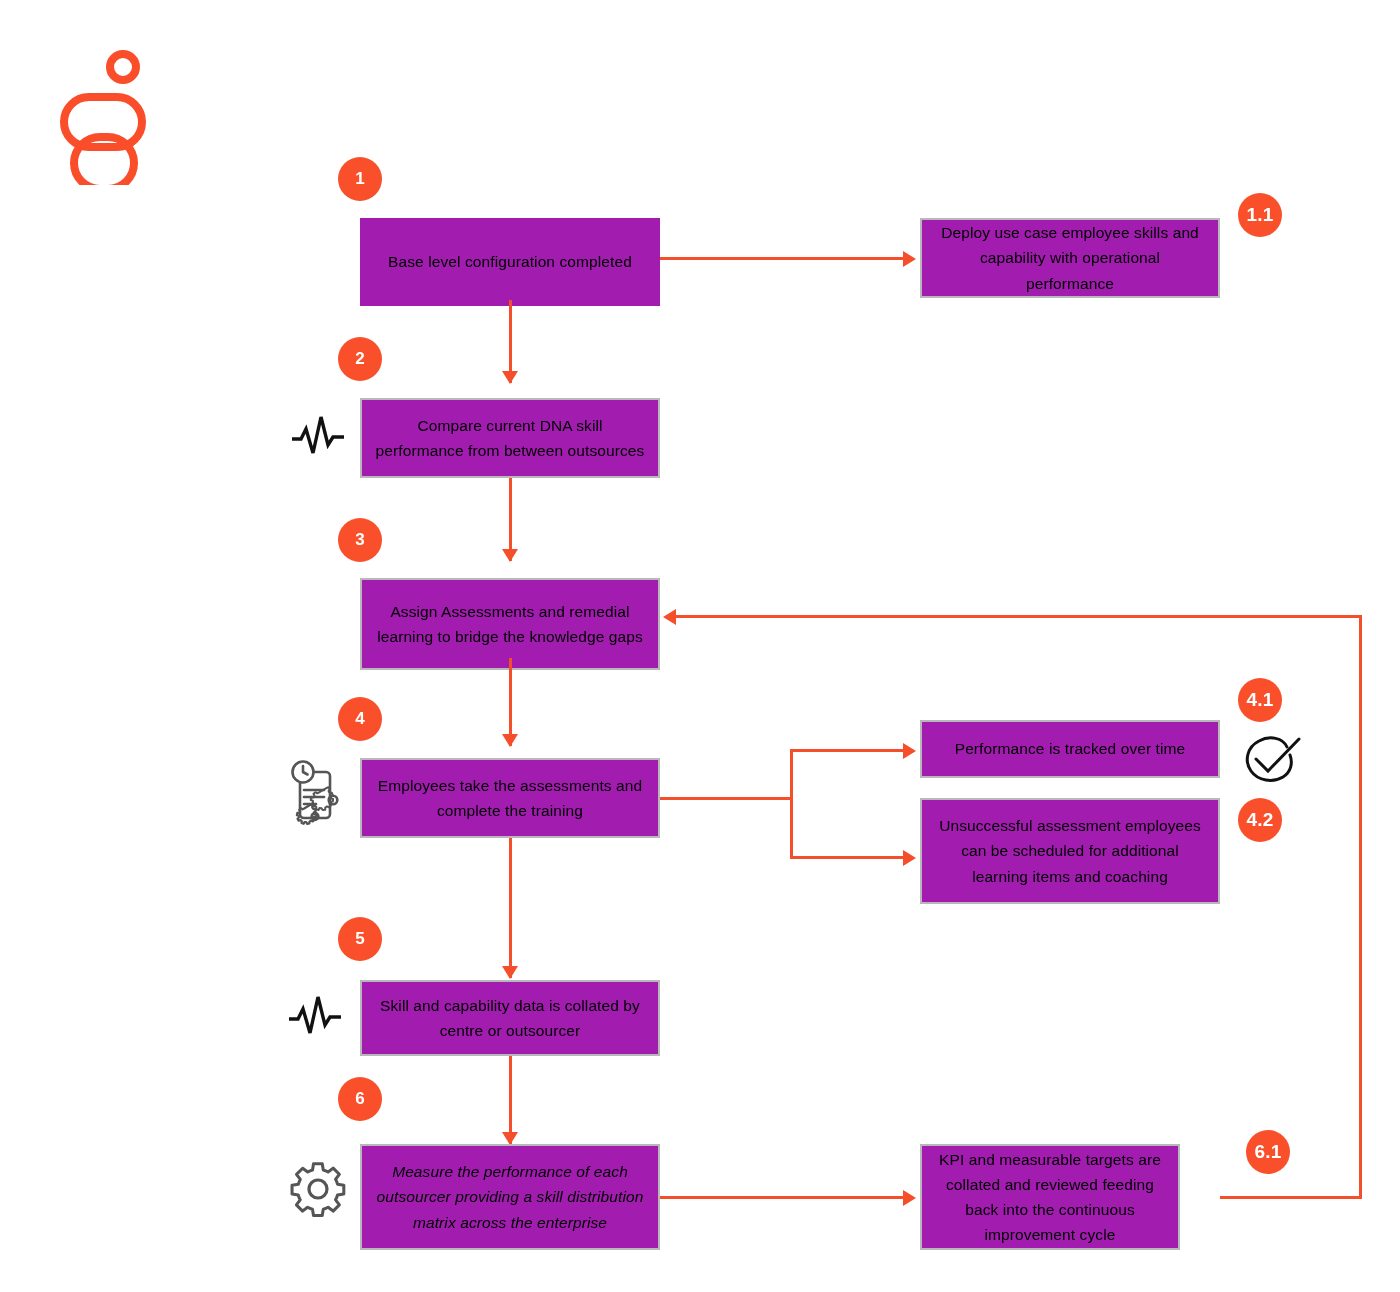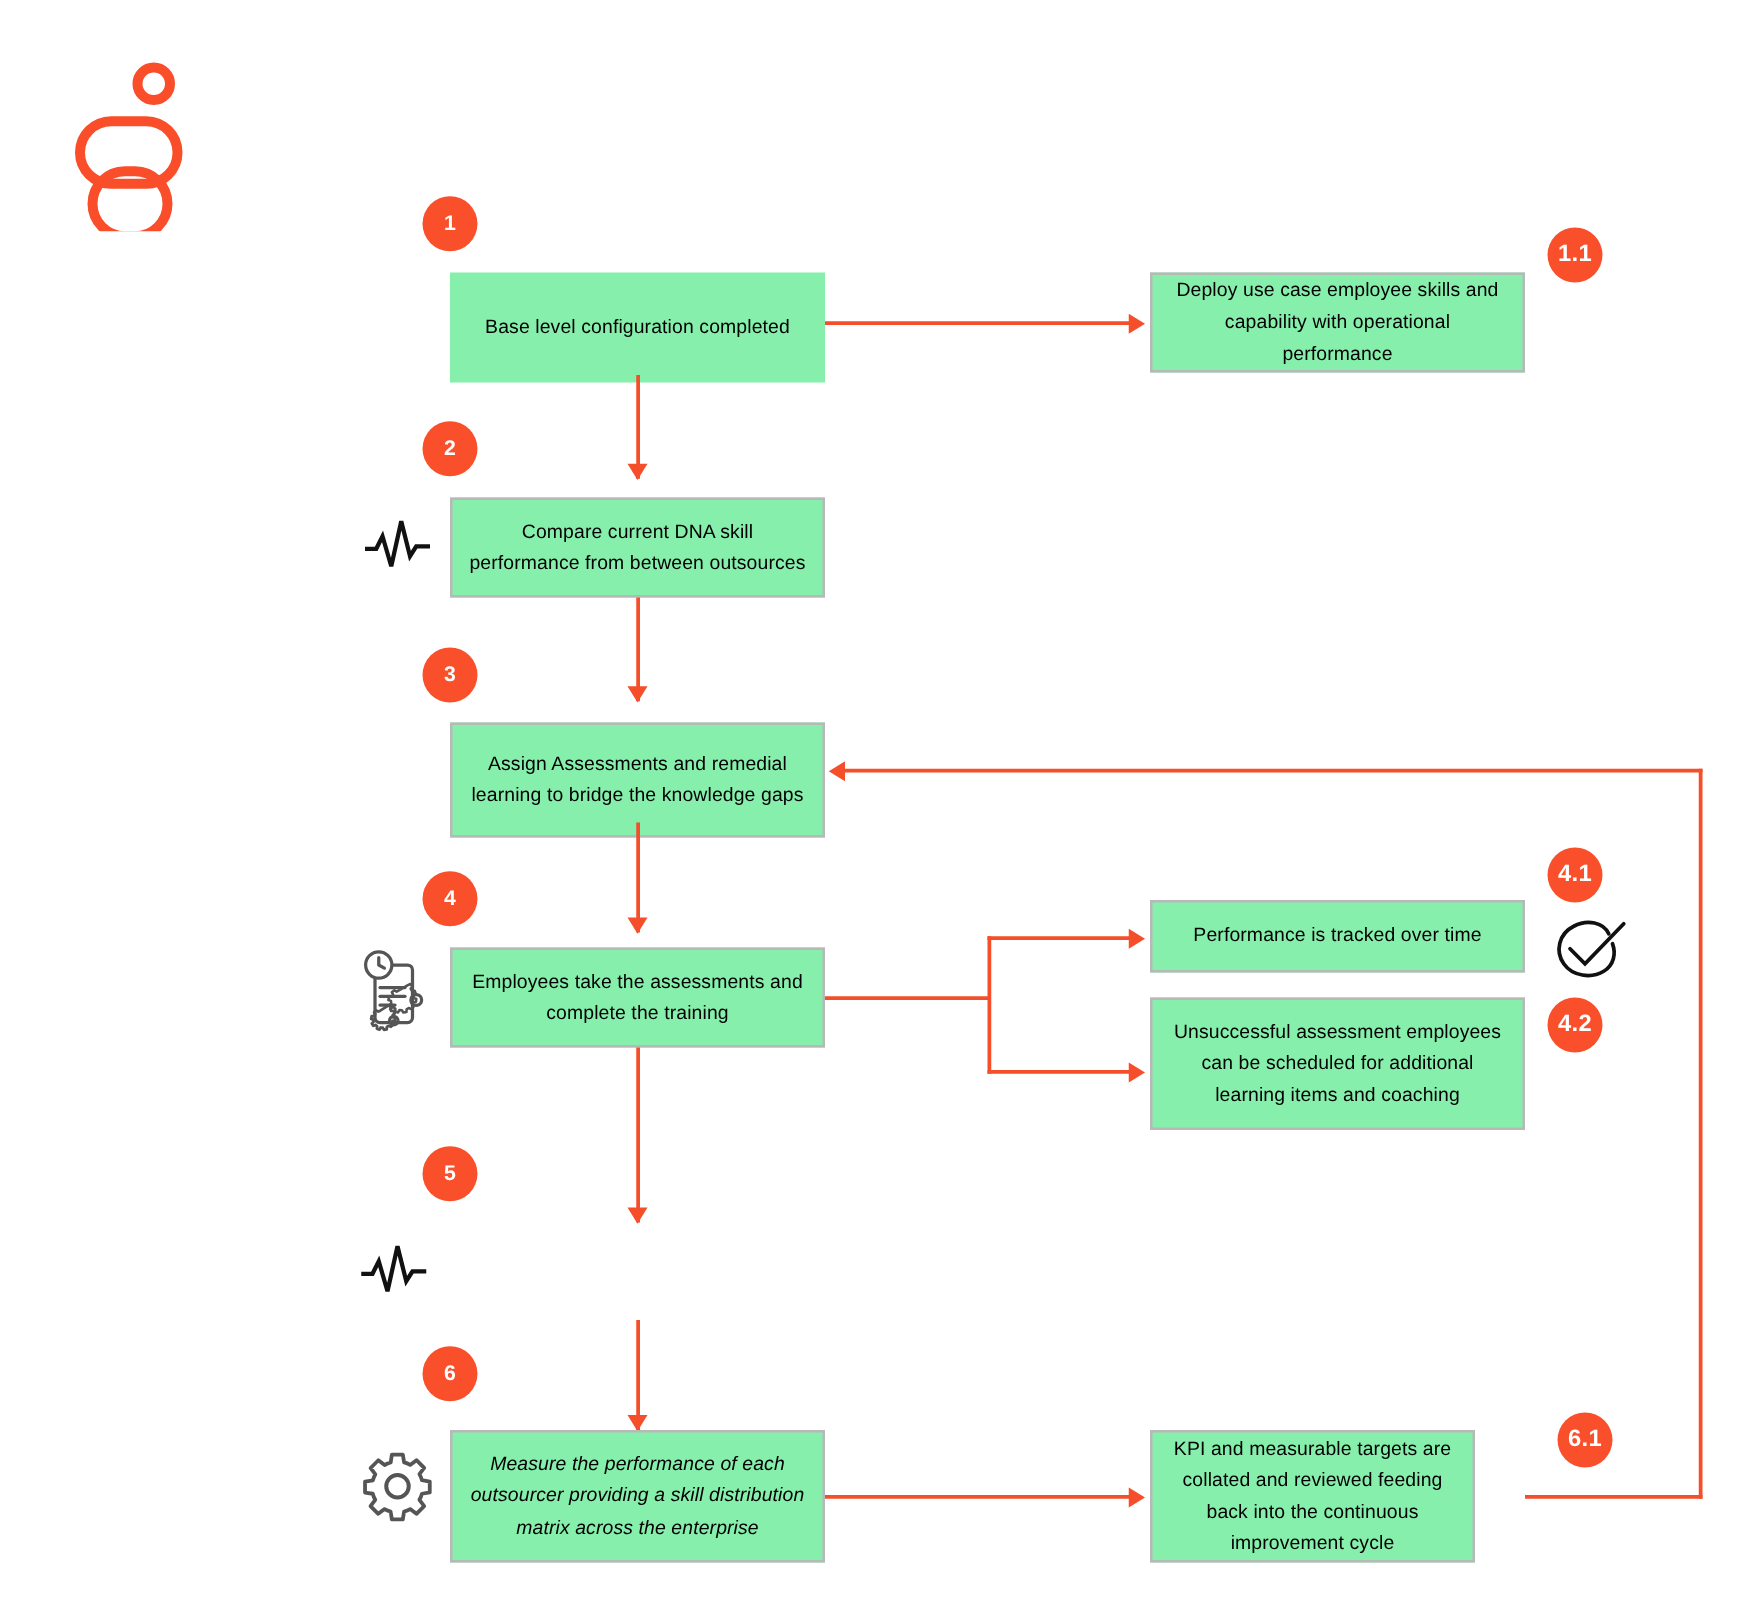--- a/index.html
+++ b/index.html
@@ -25,21 +25,21 @@
     left: 50px;
     top: 45px;
     width: 120px;
     height: 140px;
   }
 
   
   .node {
     position: absolute;
     box-sizing: border-box;
-    background: #86efac;
+    background: #a21caf;
     color: #000000;
     display: flex;
     align-items: center;
     justify-content: center;
     text-align: center;
     font-size: 15.5px;
     line-height: 1.62;
     padding: 4px 12px;
     letter-spacing: 0.1px;
   }
@@ -112,21 +112,21 @@
     <rect x="24" y="92" width="60" height="52" rx="26" ry="26" fill="none" stroke="#FA4D29" stroke-width="8"></rect>
   </svg>
 
   <div class="badge" style="left:338px; top:157px;">1</div>
   <div class="node" style="left:360px; top:218px; width:300px; height:88px;">Base level configuration completed</div>
 
   <div class="conn h" style="left:660px; top:257px; width:245px;"></div>
   <div class="arrowhead right" style="left:903px; top:251px;"></div>
 
   <div class="node bordered" style="left:920px; top:218px; width:300px; height:80px;">Deploy use case employee skills and capability with operational performance</div>
-  <div class="badge sub" style="left:1238px; top:182px;text-align:center;">1.1</div>
+  <div class="badge sub" style="left:1238px; top:193px;text-align:center;">1.1</div>
 
   <div class="conn v" style="left:509px; top:300px; height:83px;"></div>
   <div class="arrowhead down" style="left:502px; top:371px;"></div>
 
   <div class="badge" style="left:338px; top:337px;">2</div>
   <svg class="sideicon" style="left:288px; top:405px; width:62px; height:62px;" viewBox="0 0 62 62" aria-hidden="true">
     <path d="M4 34 L13 34 L18 24 L25 48 L33 12 L40 40 L45 32 L56 32" fill="none" stroke="#111111" stroke-width="3.4" stroke-linejoin="miter" stroke-linecap="butt"></path>
   </svg>
   <div class="node bordered" style="left:360px; top:398px; width:300px; height:80px;">Compare current DNA skill performance from between outsources</div>
 
@@ -180,20 +180,21 @@
   <div class="node bordered" style="left:920px; top:798px; width:300px; height:106px;">Unsuccessful assessment employees can be scheduled for additional learning items and coaching</div>
   <div class="badge sub" style="left:1238px; top:798px;">4.2</div>
 
   <div class="conn v" style="left:509px; top:838px; height:140px;"></div>
   <div class="arrowhead down" style="left:502px; top:966px;"></div>
 
   <div class="badge" style="left:338px; top:917px;">5</div>
   <svg class="sideicon" style="left:285px; top:985px; width:62px; height:62px;" viewBox="0 0 62 62" aria-hidden="true">
     <path d="M4 34 L13 34 L18 24 L25 48 L33 12 L40 40 L45 32 L56 32" fill="none" stroke="#111111" stroke-width="3.4" stroke-linejoin="miter" stroke-linecap="butt"></path>
   </svg>
+  <div class="node bordered" style="left:360px; top:980px; width:300px; height:76px;">Skill and capability data is collated by centre or outsourcer</div>
 
   <div class="conn v" style="left:509px; top:1056px; height:88px;"></div>
   <div class="arrowhead down" style="left:502px; top:1132px;"></div>
 
   <div class="badge" style="left:338px; top:1077px;">6</div>
   <svg class="sideicon" style="left:287px; top:1158px; width:62px; height:62px;" viewBox="0 0 62 62" aria-hidden="true">
     <g fill="none" stroke="#555555" stroke-width="3.2" stroke-linejoin="round">
       <path d="M26.4 5 h9.2 l1.1 6.6 a20 20 0 0 1 5.1 2.1 l5.3 -4 6.5 6.5 -4 5.3 a20 20 0 0 1 2.1 5.1 l6.6 1.1 v9.2 l-6.6 1.1 a20 20 0 0 1 -2.1 5.1 l4 5.3 -6.5 6.5 -5.3 -4 a20 20 0 0 1 -5.1 2.1 l-1.1 6.6 h-9.2 l-1.1 -6.6 a20 20 0 0 1 -5.1 -2.1 l-5.3 4 -6.5 -6.5 4 -5.3 a20 20 0 0 1 -2.1 -5.1 L3.8 37 v-9.2 l6.6 -1.1 a20 20 0 0 1 2.1 -5.1 l-4 -5.3 6.5 -6.5 5.3 4 a20 20 0 0 1 5.1 -2.1 z" transform="translate(0,-1) scale(0.95) translate(1.5,2)"></path>
       <circle cx="31" cy="31" r="9"></circle>
     </g>

